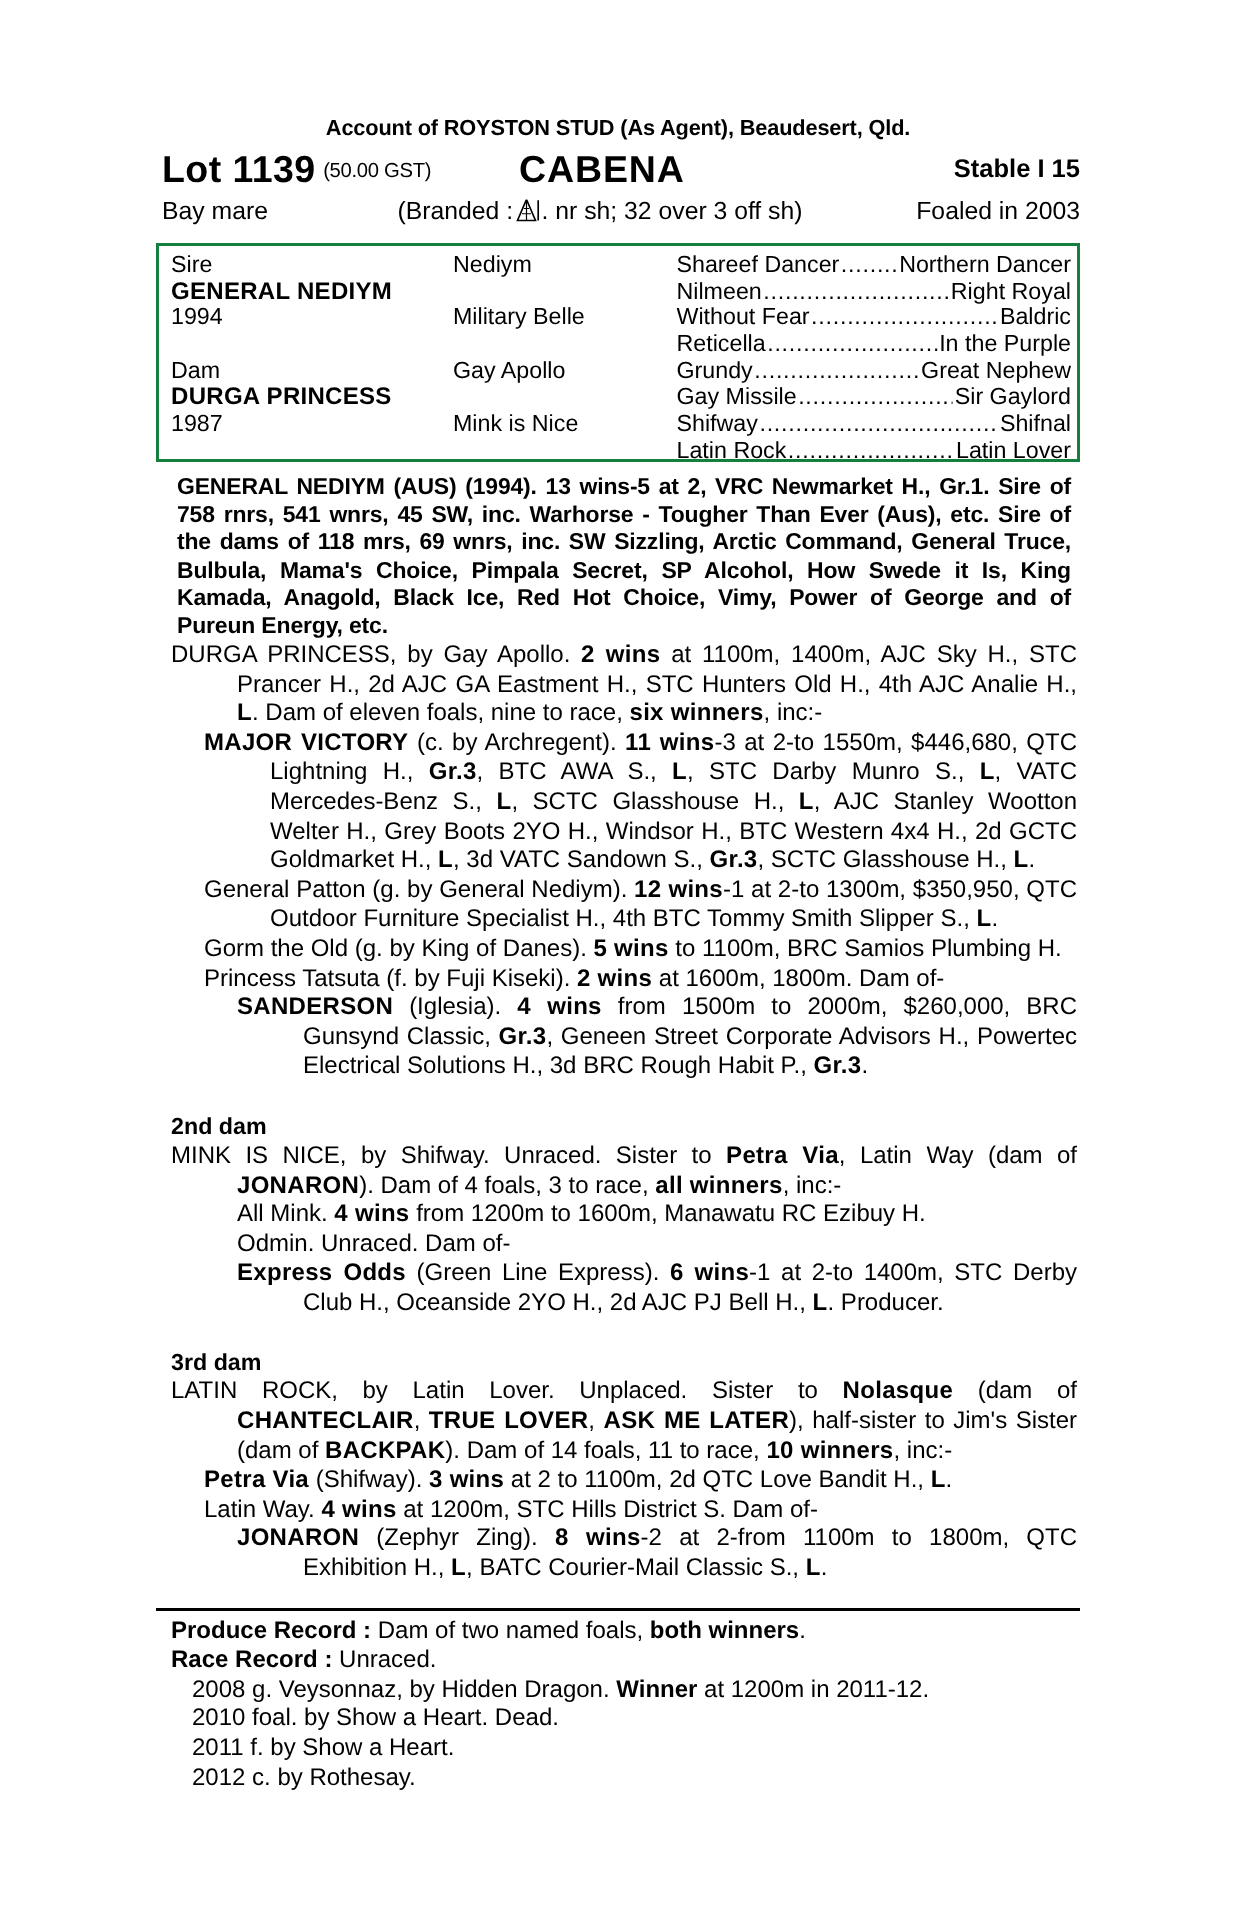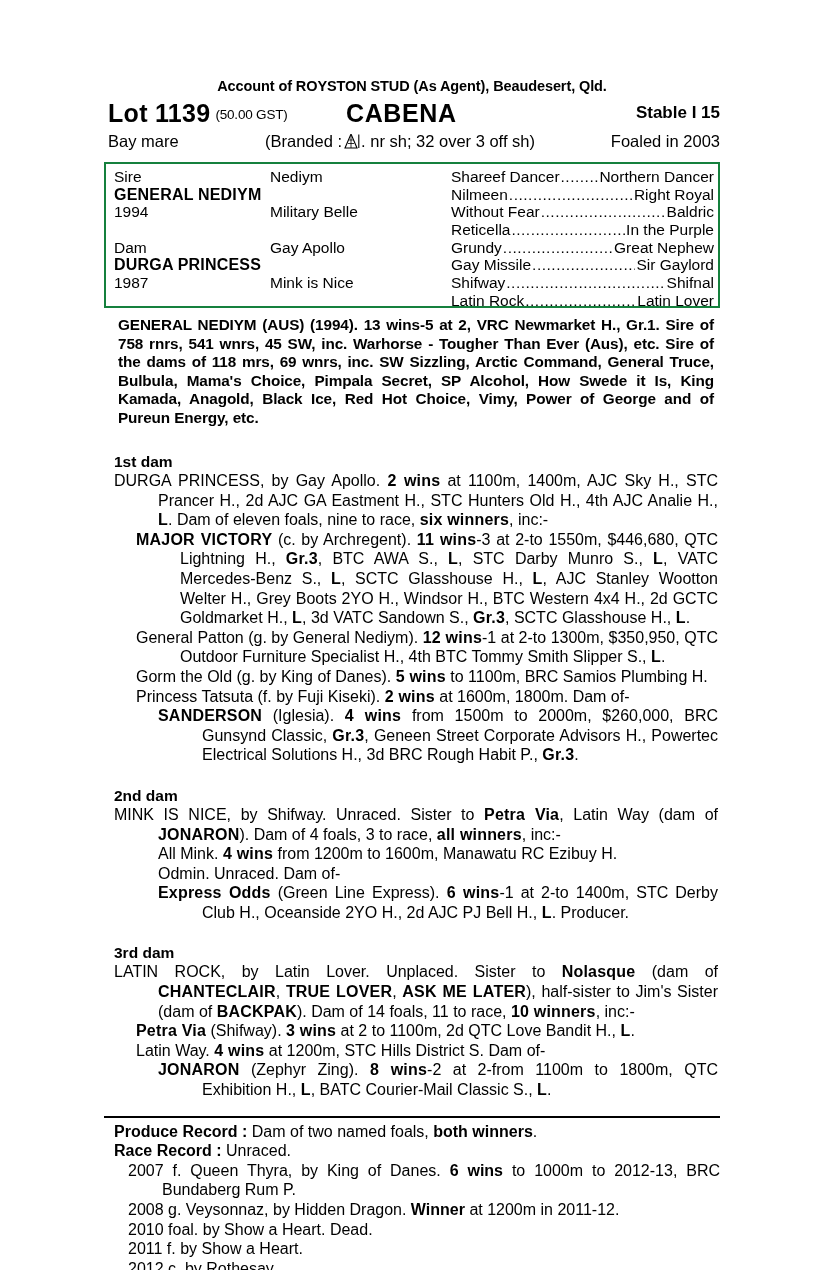--- a/index.html
+++ b/index.html
@@ -98,21 +98,21 @@
   
   .ped-table {
     border: 2px solid #15803d;
     width: 616px;
     box-sizing: border-box;
     height: 146px;
     position: relative;
     margin-top: 4px;
   }
   .ped-col-a { position: absolute; left: 8px;  top: 4px; width: 150px; }
-  .ped-col-b { position: absolute; left: 164px;top: 4px; width: 160px; }
+  .ped-col-b { position: absolute; left: 196px;top: 4px; width: 160px; }
   .ped-col-c { position: absolute; left: 345px;top: 4px; right: 4px; }
   .ped-line {
     font-size: 15.5px;
     line-height: 17.7px;
     height: 17.7px;
     white-space: nowrap;
     overflow: hidden;
   }
   .ped-line.b { font-weight: bold; font-size: 16px; letter-spacing: 0.2px; }
   .ped-line.sp { visibility: hidden; }
@@ -281,21 +281,20 @@
             <span class="nm">Latin Rock</span>
             <span class="dots">................................................................................</span>
             <span class="gp">Latin Lover</span>
           </div>
         </div>
     </div>
 
     <div class="sire-para">GENERAL NEDIYM (AUS) (1994). 13 wins-5 at 2, VRC Newmarket H., Gr.1. Sire of 758 rnrs, 541 wnrs, 45 SW, inc. Warhorse - Tougher Than Ever (Aus), etc. Sire of the dams of 118 mrs, 69 wnrs, inc. SW Sizzling, Arctic Command, General Truce, Bulbula, Mama's Choice, Pimpala Secret, SP Alcohol, How Swede it Is, King Kamada, Anagold, Black Ice, Red Hot Choice, Vimy, Power of George and of Pureun Energy, etc.</div>
 
     <div id="dam-blocks">
-        <div class="dam-head first">1st dam</div>
         <div class="entry lvl0h">DURGA PRINCESS, by Gay Apollo. <b>2 wins</b> at 1100m, 1400m, AJC Sky H., STC Prancer H., 2d AJC GA Eastment H., STC Hunters Old H., 4th AJC Analie H., <b>L</b>. Dam of eleven foals, nine to race, <b>six winners</b>, inc:-</div>
         <div class="entry lvl1"><b>MAJOR VICTORY</b> (c. by Archregent). <b>11 wins</b>-3 at 2-to 1550m, $446,680, QTC Lightning H., <b>Gr.3</b>, BTC AWA S., <b>L</b>, STC Darby Munro S., <b>L</b>, VATC Mercedes-Benz S., <b>L</b>, SCTC Glasshouse H., <b>L</b>, AJC Stanley Wootton Welter H., Grey Boots 2YO H., Windsor H., BTC Western 4x4 H., 2d GCTC Goldmarket H., <b>L</b>, 3d VATC Sandown S., <b>Gr.3</b>, SCTC Glasshouse H., <b>L</b>.</div>
         <div class="entry lvl1">General Patton (g. by General Nediym). <b>12 wins</b>-1 at 2-to 1300m, $350,950, QTC Outdoor Furniture Specialist H., 4th BTC Tommy Smith Slipper S., <b>L</b>.</div>
         <div class="entry lvl1">Gorm the Old (g. by King of Danes). <b>5 wins</b> to 1100m, BRC Samios Plumbing H.</div>
         <div class="entry lvl1">Princess Tatsuta (f. by Fuji Kiseki). <b>2 wins</b> at 1600m, 1800m. Dam of-</div>
         <div class="entry lvl2"><b>SANDERSON</b> (Iglesia). <b>4 wins</b> from 1500m to 2000m, $260,000, BRC Gunsynd Classic, <b>Gr.3</b>, Geneen Street Corporate Advisors H., Powertec Electrical Solutions H., 3d BRC Rough Habit P., <b>Gr.3</b>.</div>
         <div class="dam-head">2nd dam</div>
         <div class="entry lvl0h">MINK IS NICE, by Shifway. Unraced. Sister to <b>Petra Via</b>, Latin Way (dam of <b>JONARON</b>). Dam of 4 foals, 3 to race, <b>all winners</b>, inc:-</div>
         <div class="entry lvl1b">All Mink. <b>4 wins</b> from 1200m to 1600m, Manawatu RC Ezibuy H.</div>
         <div class="entry lvl1b">Odmin. Unraced. Dam of-</div>
@@ -304,21 +303,20 @@
         <div class="entry lvl0h">LATIN ROCK, by Latin Lover. Unplaced. Sister to <b>Nolasque</b> (dam of <b>CHANTECLAIR</b>, <b>TRUE LOVER</b>, <b>ASK ME LATER</b>), half-sister to Jim's Sister (dam of <b>BACKPAK</b>). Dam of 14 foals, 11 to race, <b>10 winners</b>, inc:-</div>
         <div class="entry lvl1"><b>Petra Via</b> (Shifway). <b>3 wins</b> at 2 to 1100m, 2d QTC Love Bandit H., <b>L</b>.</div>
         <div class="entry lvl1">Latin Way. <b>4 wins</b> at 1200m, STC Hills District S. Dam of-</div>
         <div class="entry lvl2"><b>JONARON</b> (Zephyr Zing). <b>8 wins</b>-2 at 2-from 1100m to 1800m, QTC Exhibition H., <b>L</b>, BATC Courier-Mail Classic S., <b>L</b>.</div>
       </div>
 
     <hr class="hr">
     <div class="rec-line"><b>Produce Record :</b> <span id="produce-value">Dam of two named foals, <b>both winners</b>.</span></div>
     <div class="rec-line"><b>Race Record :</b> <span>Unraced.</span></div>
     <div id="foal-list">
-        <div class="foal-line">2007 f. Queen Thyra, by King of Danes. <b>6 wins</b> to 1000m to 2012-13, BRC Bundaberg Rum P.</div>
         <div class="foal-line">2008 g. Veysonnaz, by Hidden Dragon. <b>Winner</b> at 1200m in 2011-12.</div>
         <div class="foal-line">2010 foal. by Show a Heart. Dead.</div>
         <div class="foal-line">2011 f. by Show a Heart.</div>
         <div class="foal-line">2012 c. by Rothesay.</div>
       </div>
 
   </div>
 </div>
 
 </body></html>

